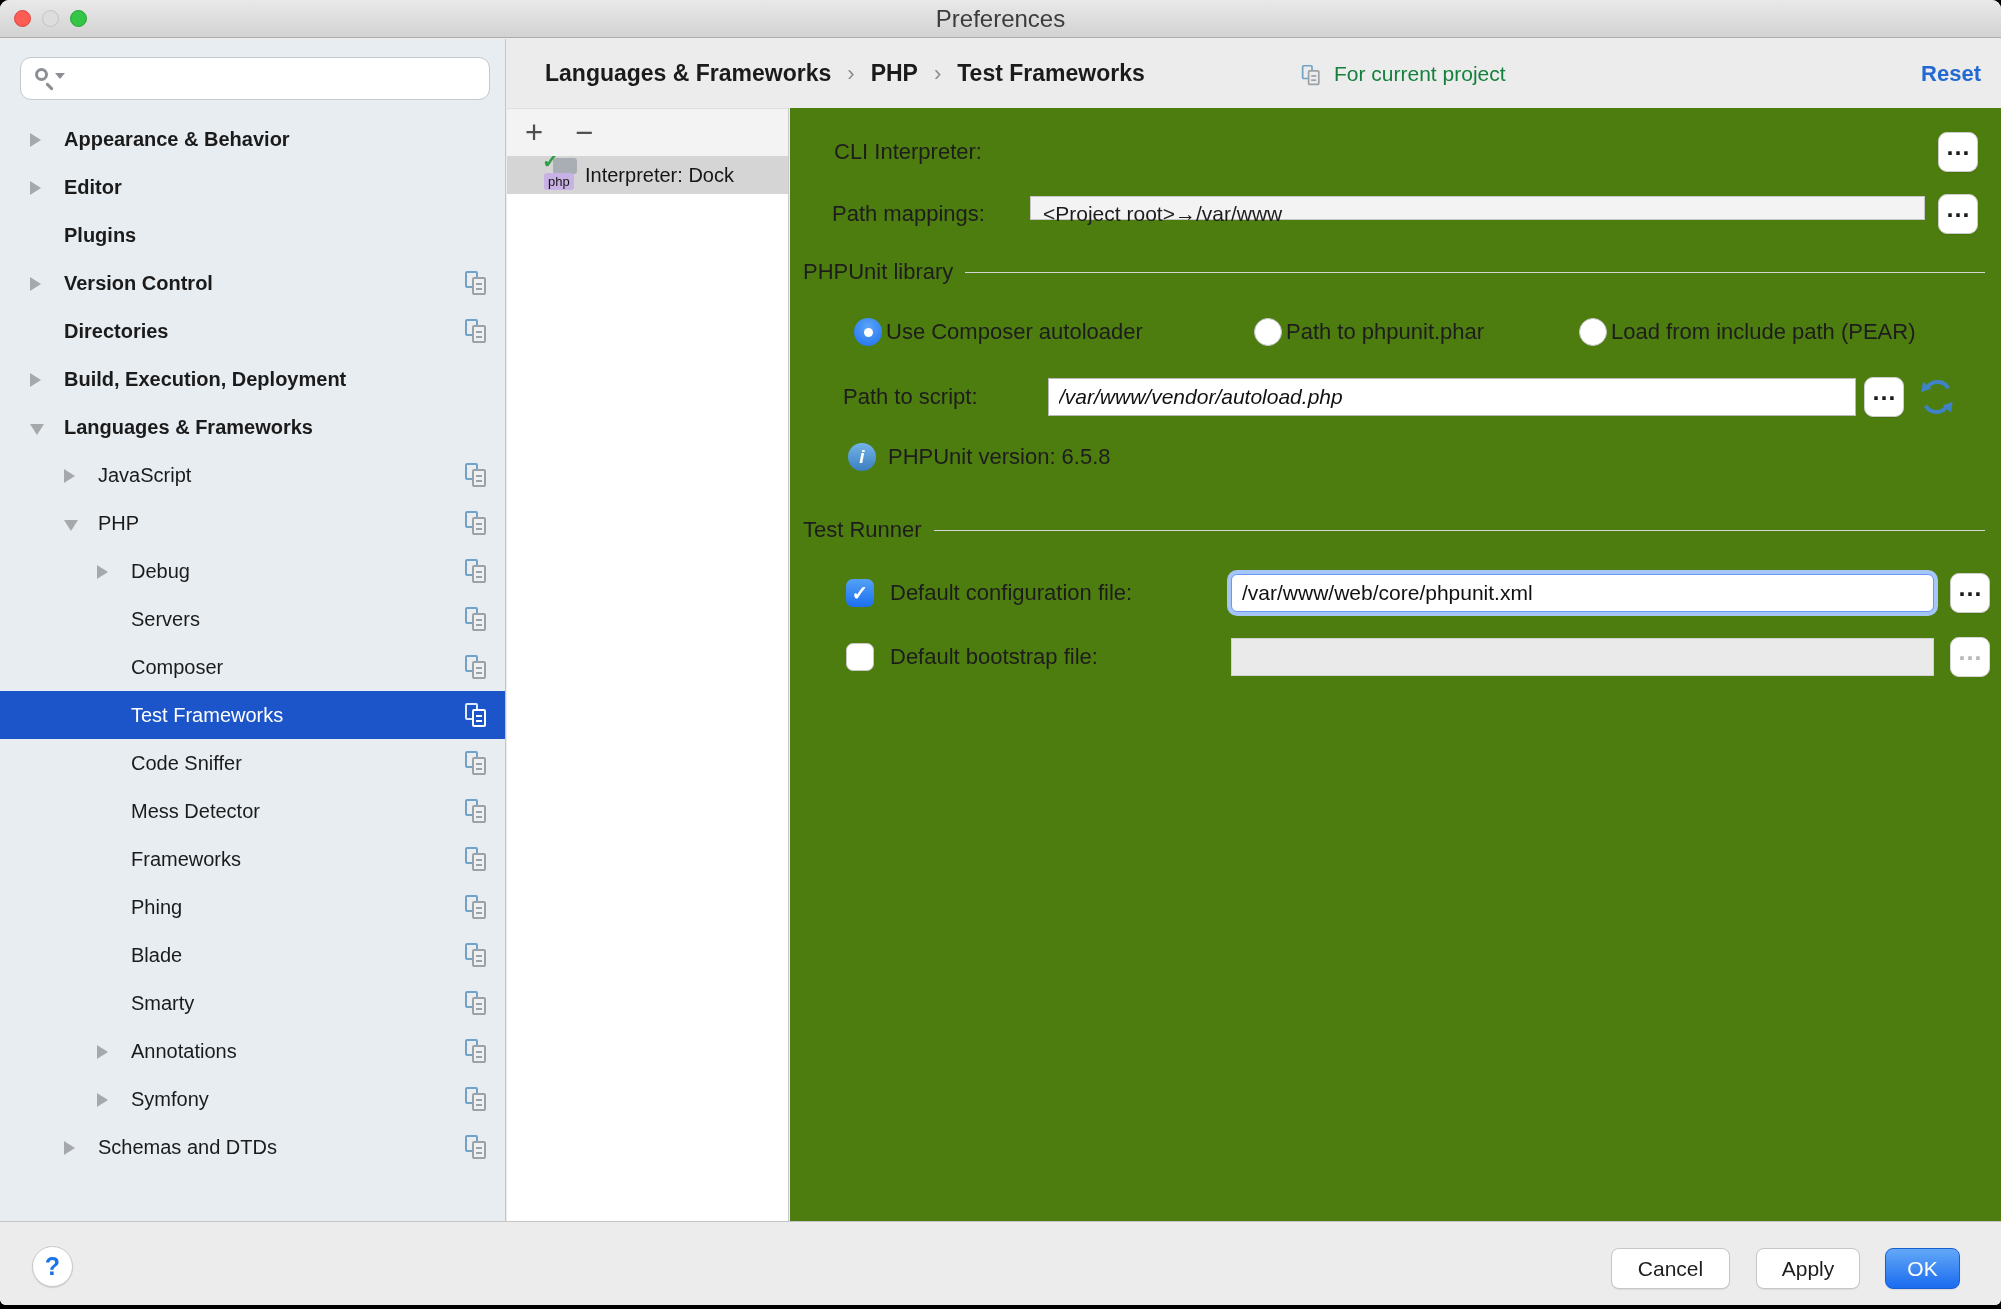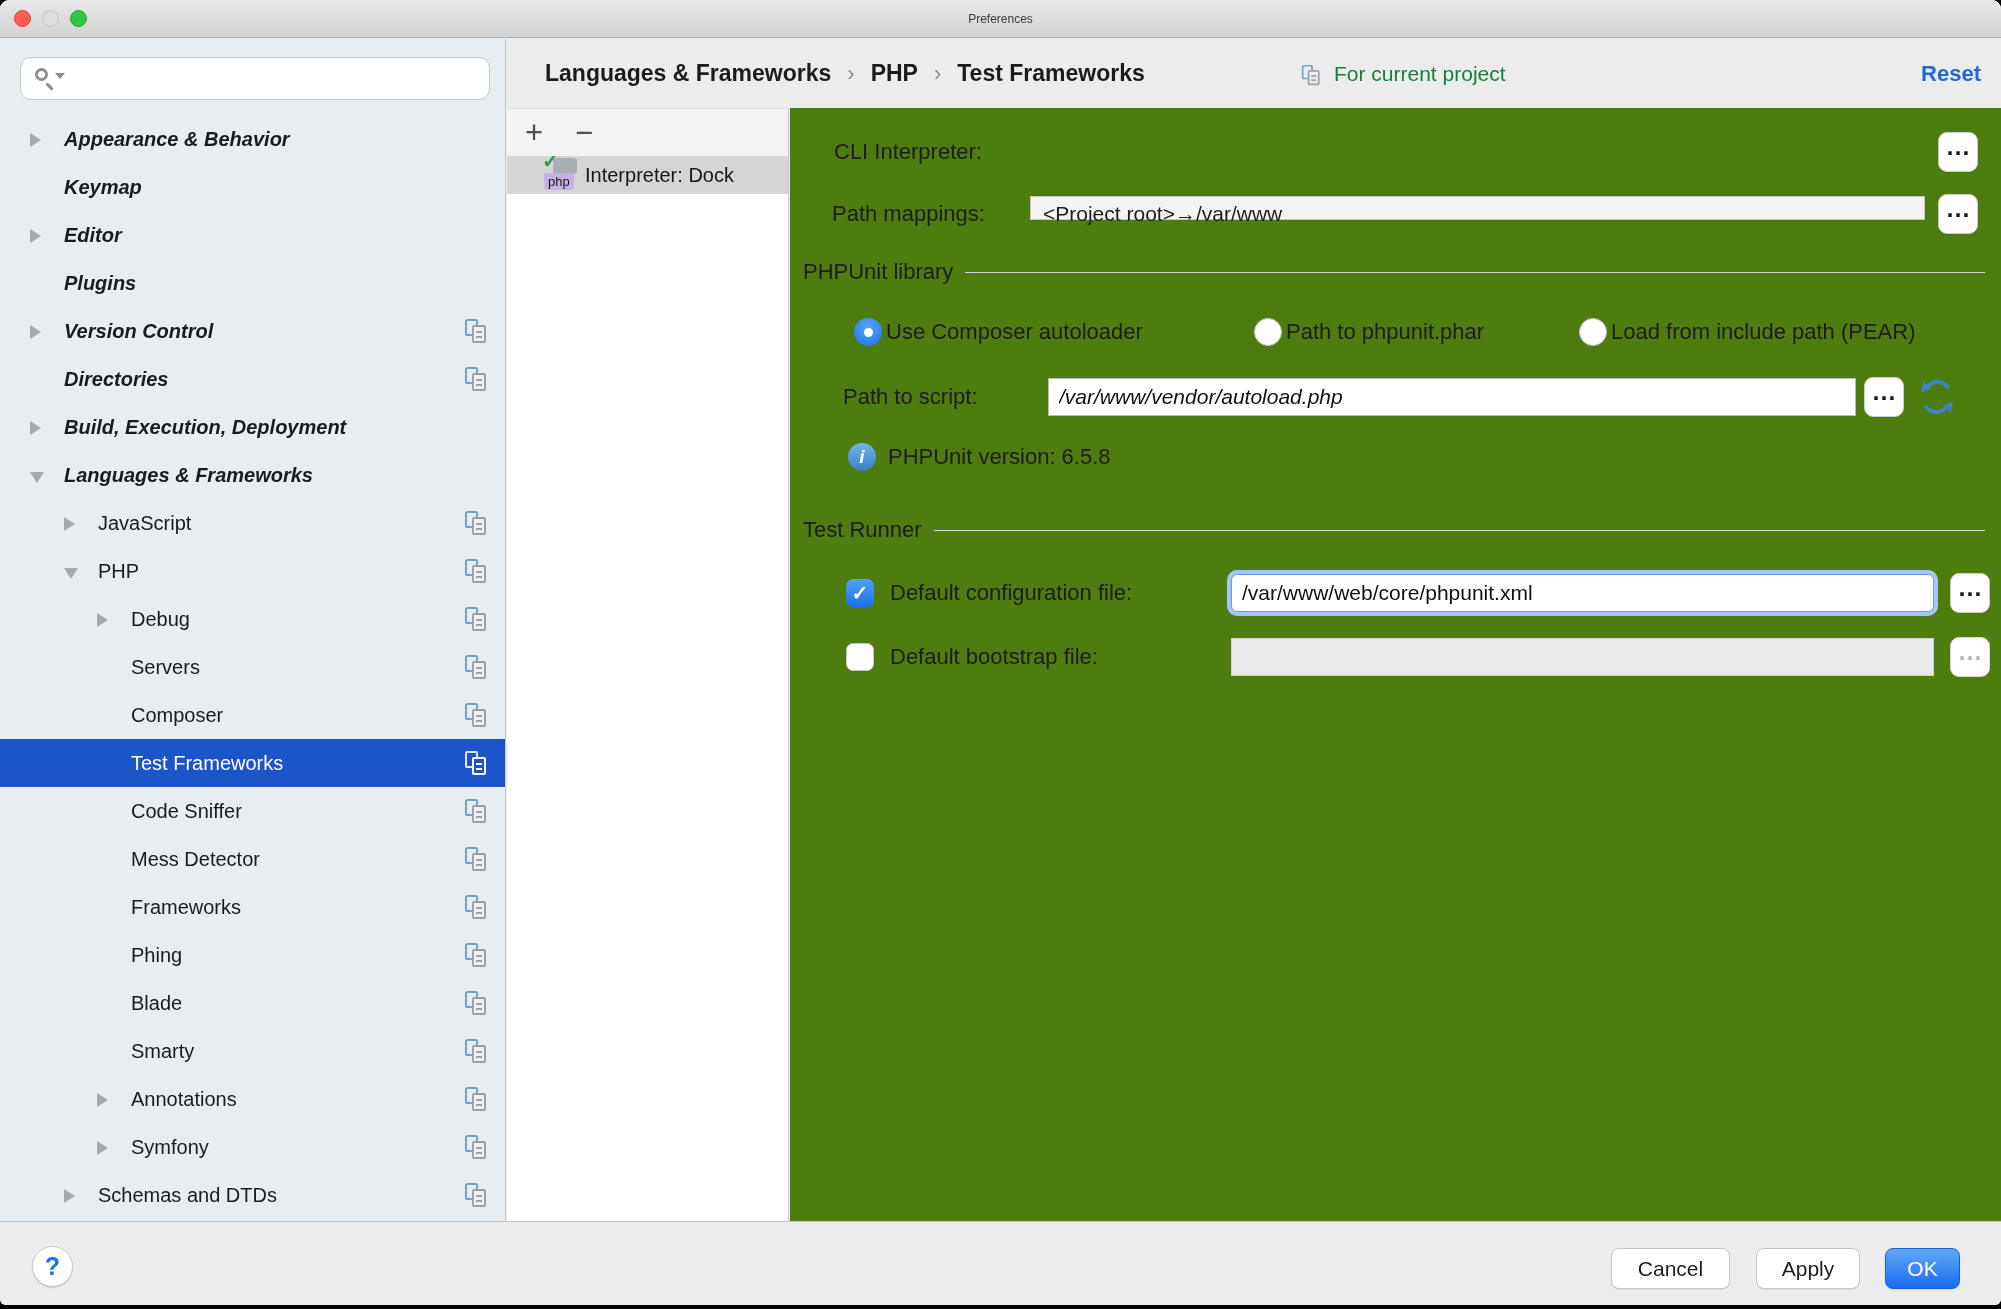--- a/index.html
+++ b/index.html
@@ -1,41 +1,41 @@
 <!DOCTYPE html>
 <html><head>
 <meta charset="utf-8">
 <style>
   * { margin:0; padding:0; box-sizing:border-box; }
   html,body { width:2001px; height:1309px; background:#000; font-family:"Liberation Sans", sans-serif; }
   .window { position:relative; width:2001px; height:1305px; background:#ececec; border-radius:9px 9px 6px 6px; overflow:hidden; box-shadow:0 0 0 1px rgba(0,0,0,.4); }
 
   
   .titlebar { position:absolute; top:0; left:0; right:0; height:38px; background:linear-gradient(#e9e9e9,#d2d2d2); border-bottom:1px solid #ababab; }
-  .titlebar .title { position:absolute; left:0; right:0; top:0; height:43px; line-height:38px; text-align:center; font-size:12px; color:#3c3c3c; font-weight:500; }
+  .titlebar .title { position:absolute; left:0; right:0; top:0; height:43px; line-height:38px; text-align:center; font-size:24px; color:#3c3c3c; font-weight:500; }
   .traffic { position:absolute; top:10px; width:17px; height:17px; border-radius:50%; }
   .tl-close { left:14px;  background:#fb5d55; border:1px solid #dd443c; }
   .tl-min   { left:42px;  background:#dddddd; border:1px solid #c3c3c3; }
   .tl-zoom  { left:70px;  background:#32c546; border:1px solid #27a437; }
 
   
   .sidebar { position:absolute; top:39px; left:0; width:506px; bottom:84px; background:#e8edf1; border-right:1px solid #c2c6ca; overflow:hidden; }
   .searchbox { position:absolute; top:18px; left:20px; width:470px; height:43px; background:#fff; border:1px solid #c3c8cc; border-radius:11px; display:flex; align-items:center; padding-left:12px; }
   .mag { position:relative; width:30px; height:26px; }
   .mag .lens { position:absolute; left:2px; top:2px; width:13px; height:13px; border:3px solid #8b8f93; border-radius:50%; }
   .mag .handle { position:absolute; left:15px; top:16px; width:3px; height:9px; background:#8b8f93; transform:rotate(-45deg); border-radius:2px; }
   .mag .drop { position:absolute; left:22px; top:7px; width:0; height:0; border-left:5px solid transparent; border-right:5px solid transparent; border-top:6px solid #8b8f93; }
   .searchbox input { border:none; outline:none; flex:1; height:36px; font-size:19px; background:transparent; }
   .tree { position:absolute; top:76px; left:0; right:0; }
   .tree-row { position:relative; height:48px; display:flex; align-items:center; font-size:20px; color:#1b1b1b; cursor:default; }
   .tree-row .arrow { position:absolute; top:18px; width:0; height:0; }
   .lvl0 .arrow { left:30px; } .lvl1 .arrow { left:64px; } .lvl2 .arrow { left:97px; }
   .arrow.collapsed { border-left:11px solid #a6a9ac; border-top:7px solid transparent; border-bottom:7px solid transparent; }
   .arrow.expanded  { top:21px; border-top:11px solid #a6a9ac; border-left:7px solid transparent; border-right:7px solid transparent; }
-  .lvl0 .label { margin-left:64px;font-style:italic; } .lvl1 .label { margin-left:98px; } .lvl2 .label { margin-left:131px; }
+  .lvl0 .label { margin-left:64px; } .lvl1 .label { margin-left:98px; } .lvl2 .label { margin-left:131px; }
   .bold .label { font-weight:700; }
   .tree-row.selected { background:#1c55c9; color:#fff; }
   .copy-icon { position:absolute; right:16px; top:12px; width:24px; height:25px; }
   .copy-icon .back  { position:absolute; left:0; top:0; width:13px; height:17px; border:2px solid #72a3c6; border-radius:2px; }
   .copy-icon .front { position:absolute; left:7px; top:6px; width:14px; height:18px; border:2px solid #9aa1a7; border-radius:2px; background:#eef1f4; }
   .copy-icon .front::before { content:''; position:absolute; left:2px; right:2px; top:4px; height:2px; background:#9aa1a7; box-shadow:0 5px 0 #9aa1a7; }
   .selected .copy-icon .back  { border-color:#dfe9ff; }
   .selected .copy-icon .front { border-color:#fff; background:#1c55c9; }
   .selected .copy-icon .front::before { background:#fff; box-shadow:0 5px 0 #fff; }
 
@@ -112,25 +112,20 @@
         </span>
       <input placeholder="" value="" style="">
     </div>
     <div class="tree">
         <div class="tree-row lvl0 bold">
     <span class="arrow collapsed"></span>
     <span class="label">Appearance &amp; Behavior</span>
 
   </div>
         <div class="tree-row lvl0 bold">
-
-    <span class="label">Keymap</span>
-
-  </div>
-        <div class="tree-row lvl0 bold">
     <span class="arrow collapsed"></span>
     <span class="label">Editor</span>
 
   </div>
         <div class="tree-row lvl0 bold">
 
     <span class="label">Plugins</span>
 
   </div>
         <div class="tree-row lvl0 bold">

